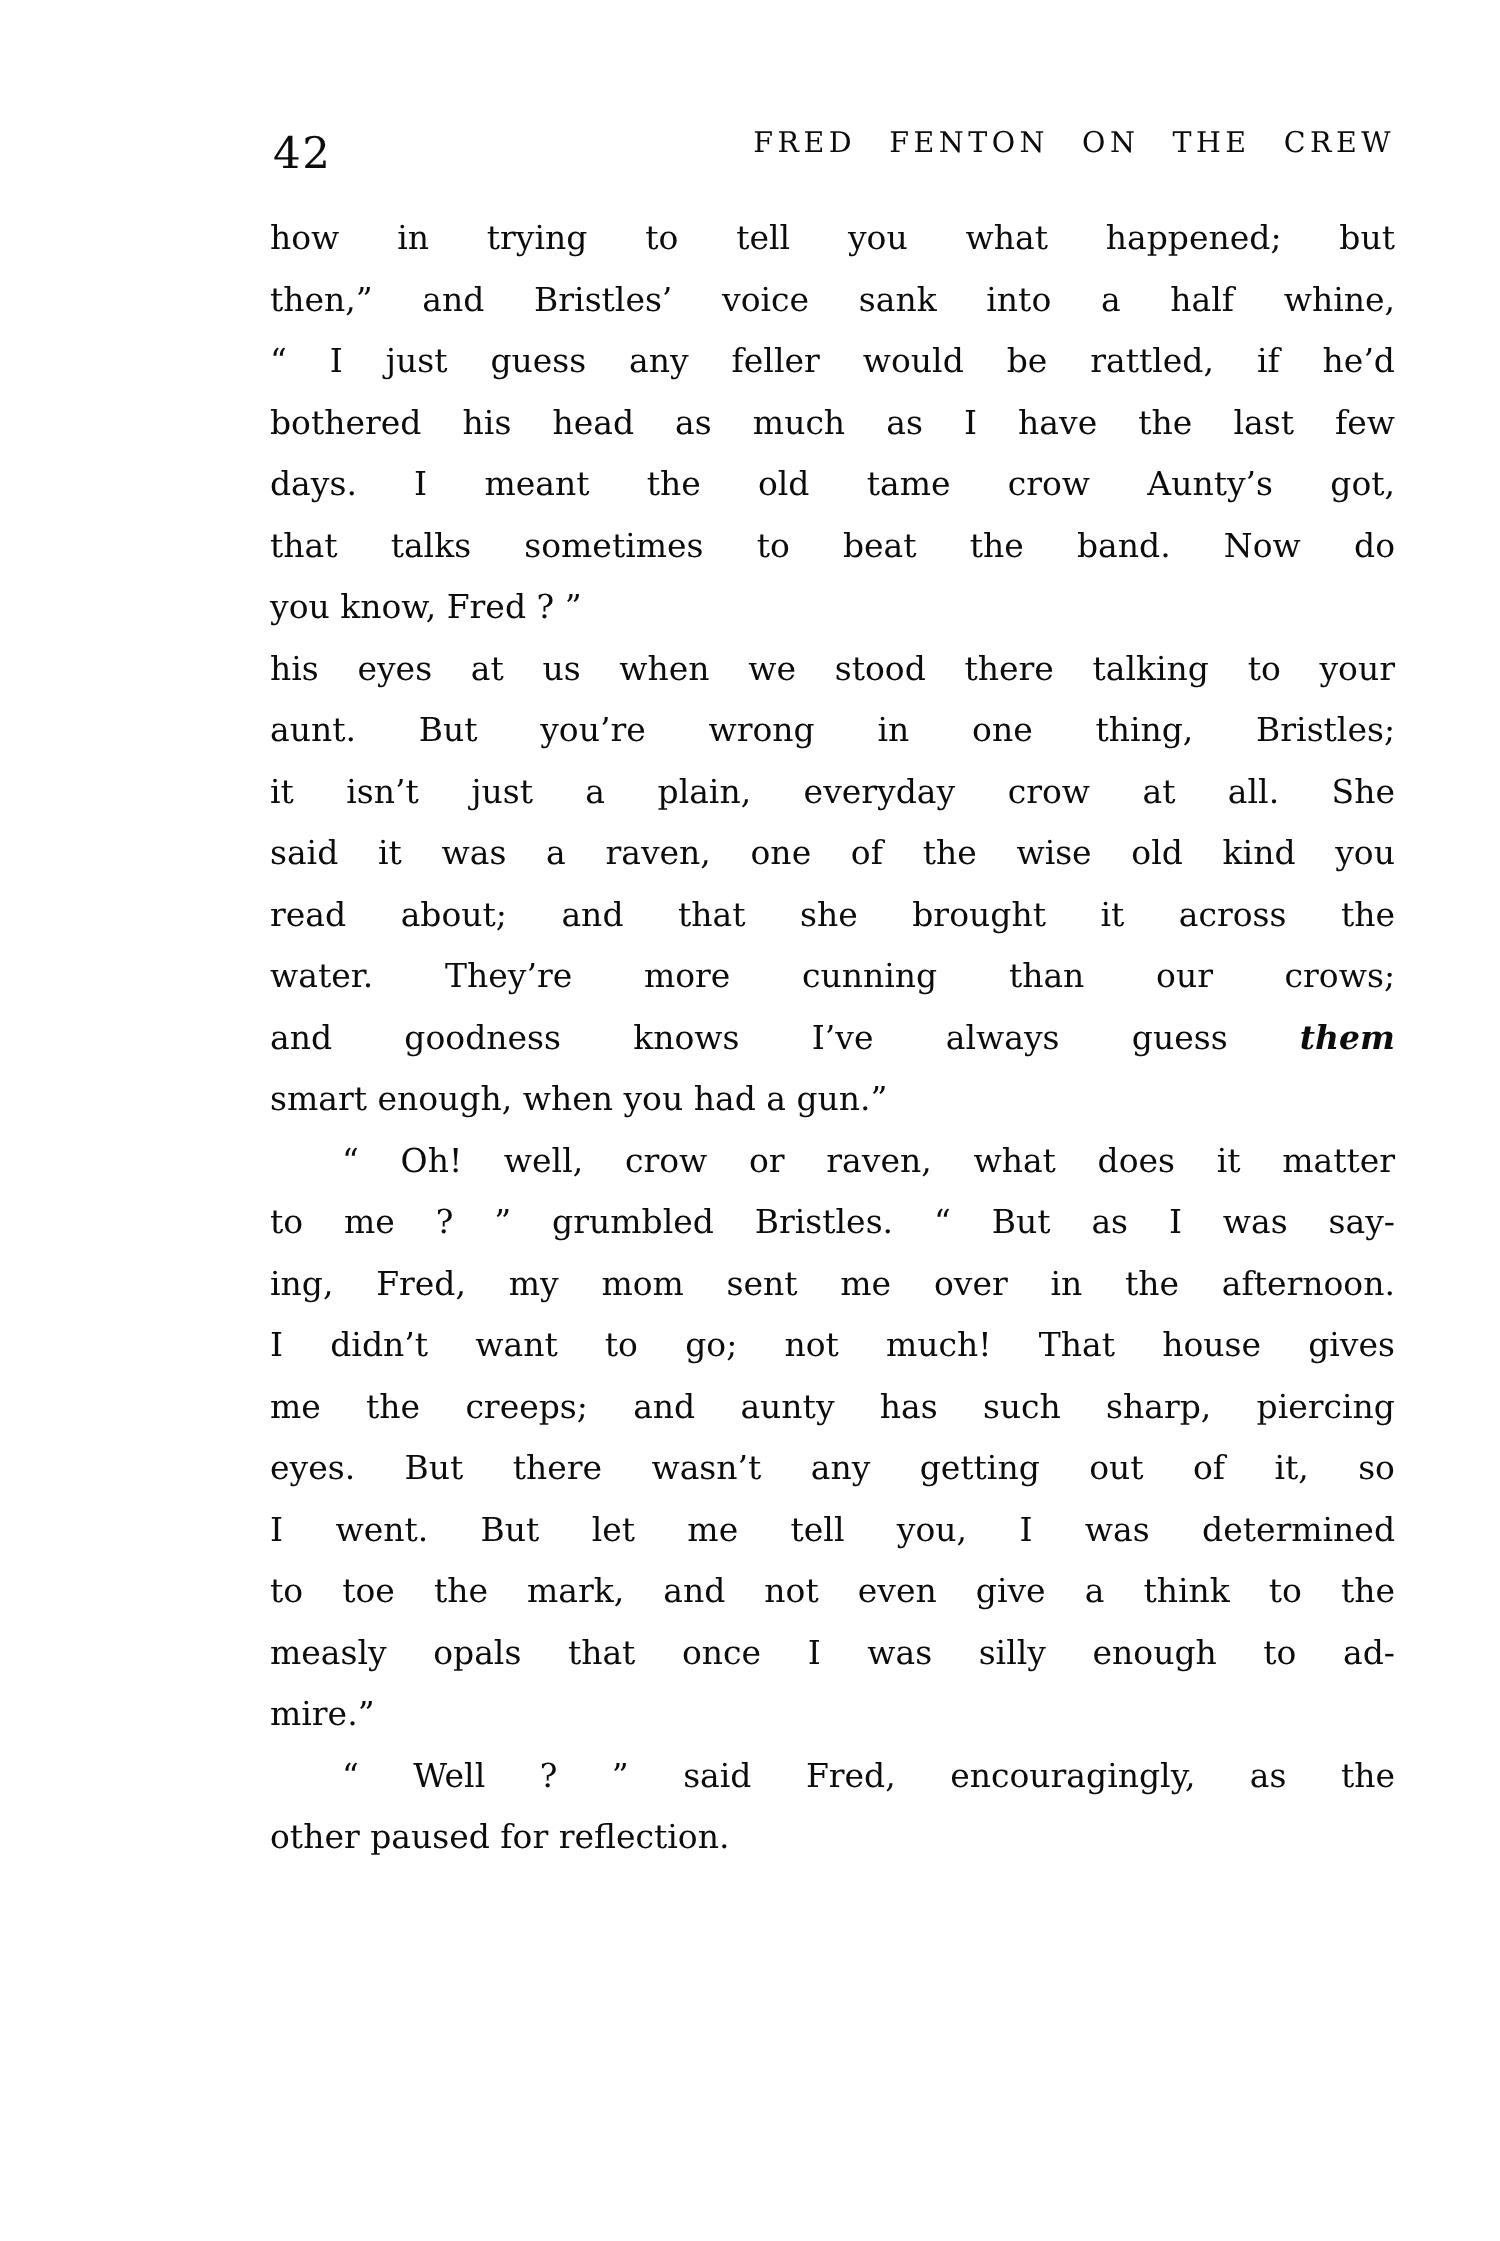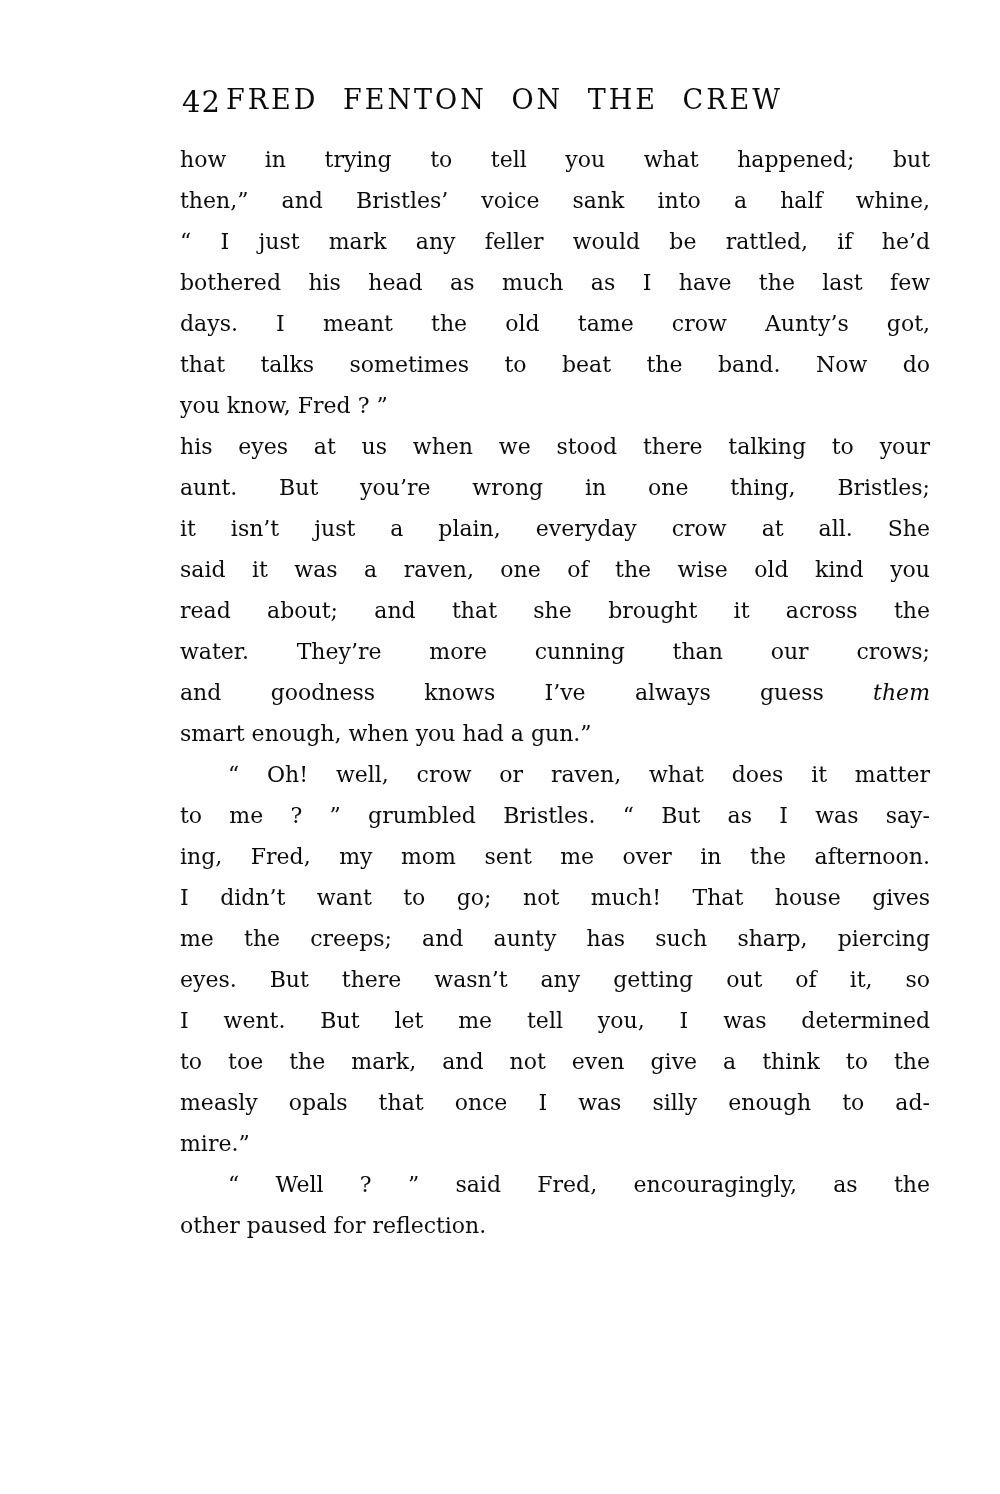--- a/index.html
+++ b/index.html
@@ -26,23 +26,23 @@
   }
   .pagenum {
     position: absolute;
     left: 2px;
     top: 1px;
     font-size: 29px;
     letter-spacing: 1px;
   }
   .title {
     display: block;
-    text-align: left;
+    text-align: right;
     padding-left: 46px;
-    font-size: 27px;
+    font-size: 19px;
     letter-spacing: 3px;
     word-spacing: 13px;
     white-space: nowrap;
   }
   .text-block {
     position: absolute;
     left: 180px;
     top: 95px;
     width: 750px;
   }
@@ -58,36 +58,36 @@
     text-align-last: justify;
   }
   .line.last {
     text-align-last: left;
   }
   .line.indent {
     text-indent: 48px;
   }
   .italic {
     font-style: italic;
-    font-weight: normal;
+    font-weight: bold;
   }
 </style>
 </head>
 <body>
 
 <div class="page">
   <div class="header">
     <span class="pagenum">42</span>
     <span class="title">FRED FENTON ON THE CREW</span>
   </div>
   <div class="text-block">
       <div class="paragraph">
         <div class="line"><span>how in trying to tell you what happened; but</span></div>
         <div class="line"><span>then,” and Bristles’ voice sank into a half whine,</span></div>
-        <div class="line"><span>“ I just mark any feller would be rattled, if he’d</span></div>
+        <div class="line"><span>“ I just guess any feller would be rattled, if he’d</span></div>
         <div class="line"><span>bothered his head as much as I have the last few</span></div>
         <div class="line"><span>days.  I meant the old tame crow Aunty’s got,</span></div>
         <div class="line"><span>that talks sometimes to beat the band.  Now do</span></div>
         <div class="line last"><span>you know, Fred ? ”</span></div>
       </div>
       <div class="paragraph">
         <div class="line"><span>his eyes at us when we stood there talking to your</span></div>
         <div class="line"><span>aunt.  But you’re wrong in one thing, Bristles;</span></div>
         <div class="line"><span>it isn’t just a plain, everyday crow at all.  She</span></div>
         <div class="line"><span>said it was a raven, one of the wise old kind you</span></div>

